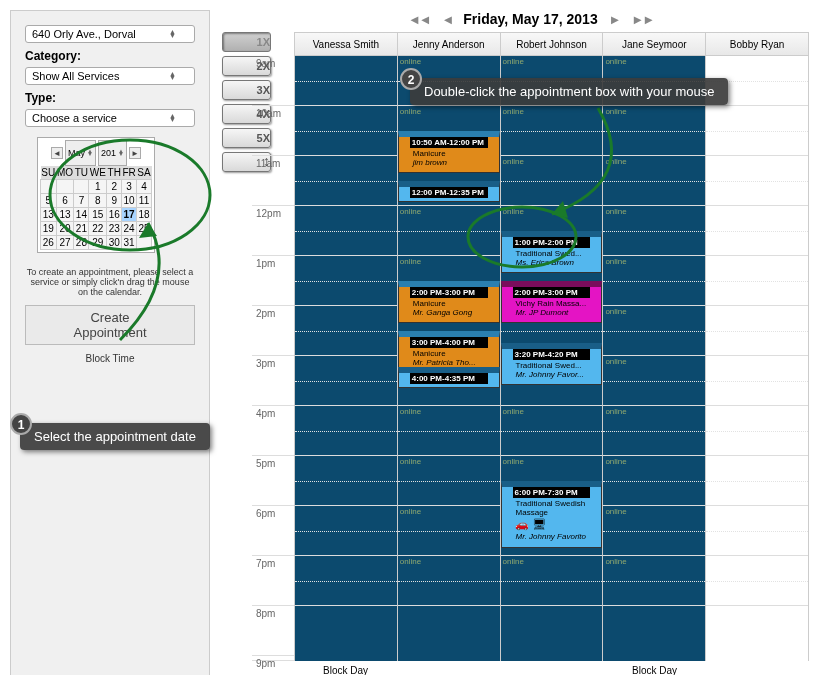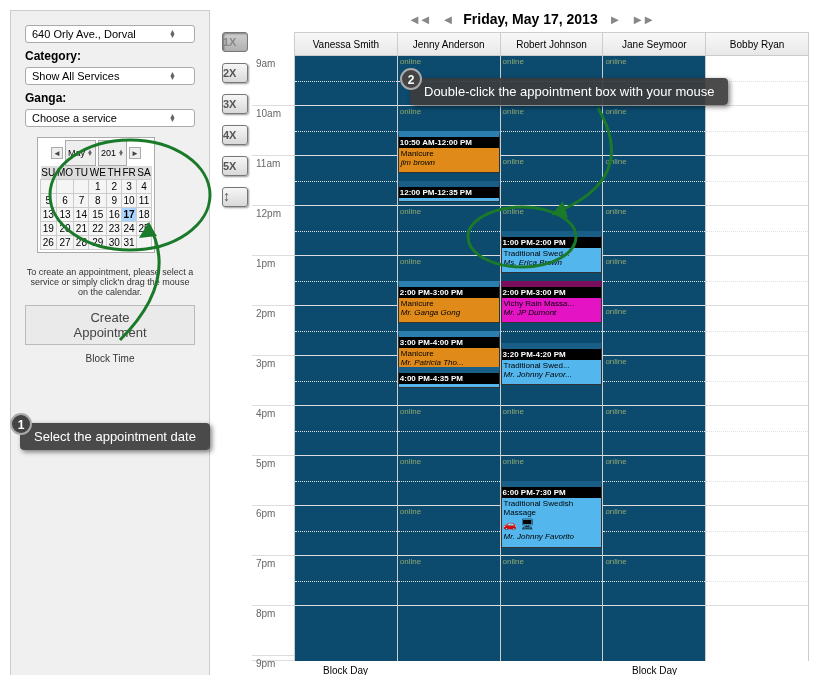--- a/index.html
+++ b/index.html
@@ -79,29 +79,29 @@
     font-family: inherit;
     color:#444;
     cursor:pointer;
   }
   .btn-create span { display:block;text-align:center; }
   .link-block { text-align:center; margin-top:8px; font-size:10px; color:#333; cursor:pointer;}
   
   .zoom-col { width:28px; margin-right:2px; padding-top:22px;}
   .zoom-btn {
     display:block;
-    width:26px;
+    width:49px;
     height:20px;
-    margin-bottom:11px;
+    margin-bottom:4px;
     border:1px solid #777;
     border-radius:3px;
     background: linear-gradient(#f6f6f6,#d9d9d9);
     font-weight:bold;
     font-size:11px;
-    text-align:left;
+    text-align:right;
     line-height:18px;
     color:#555;
     cursor:pointer;
     position:relative;
     box-shadow: 1px 1px 2px rgba(0,0,0,0.4);
   }
   .zoom-btn.active { background: linear-gradient(#d0d0d0,#b0b0b0); color:#888; box-shadow:inset 1px 1px 2px rgba(0,0,0,0.4);}
   .zoom-btn.arrow { font-size:14px; line-height:16px;}
   
   .main { flex:1; }
@@ -129,21 +129,21 @@
   .hour-line { height:50px; border-bottom:1px solid #ddd; position:relative;}
   .half-line { position:absolute; top:25px; left:0; right:0; border-bottom:1px dotted #e2e2e2;}
   .online { position:absolute; left:2px; font-size:8px; color:#8fa86f;}
   .appt {
     position:absolute;
     left:0;
     right:0;
     color:#000;
     border:1px solid #333;
     border-top:6px solid #28a3e0;
-    padding:1px 2px;
+    padding:1px 14px;
     font-size:9px;
     overflow:hidden;
     cursor:pointer;
   }
   .appt .time { background:#000; color:#fff; font-weight:bold; padding:1px 2px; margin:-1px -3px 1px -3px; font-size:8px;}
   .appt .svc { font-size:8px;}
   .appt .who { font-style:italic; font-size:8px;}
   .appt.orange { border-top-color:#2a7fb0; background:#e08a1a;}
   .appt.blue   { border-top-color:#195e87; background:#53b7ee;}
   .appt.magenta{ border-top-color:#7a0d5c; background:#e414c4;}
@@ -194,21 +194,21 @@
 
     <div class="label">Category:</div>
     <div class="select">
       <span>Show All Services</span>
       <span class="select-arrows">
           <span>▲</span>
           <span>▼</span>
         </span>
     </div>
 
-    <div class="label">Ganga:</div>
+    <div class="label">Type:</div>
     <div class="select">
       <span>Choose a service</span>
       <span class="select-arrows">
           <span>▲</span>
           <span>▼</span>
         </span>
     </div>
 
     <div class="mini-cal">
       <div class="mini-cal-header">

